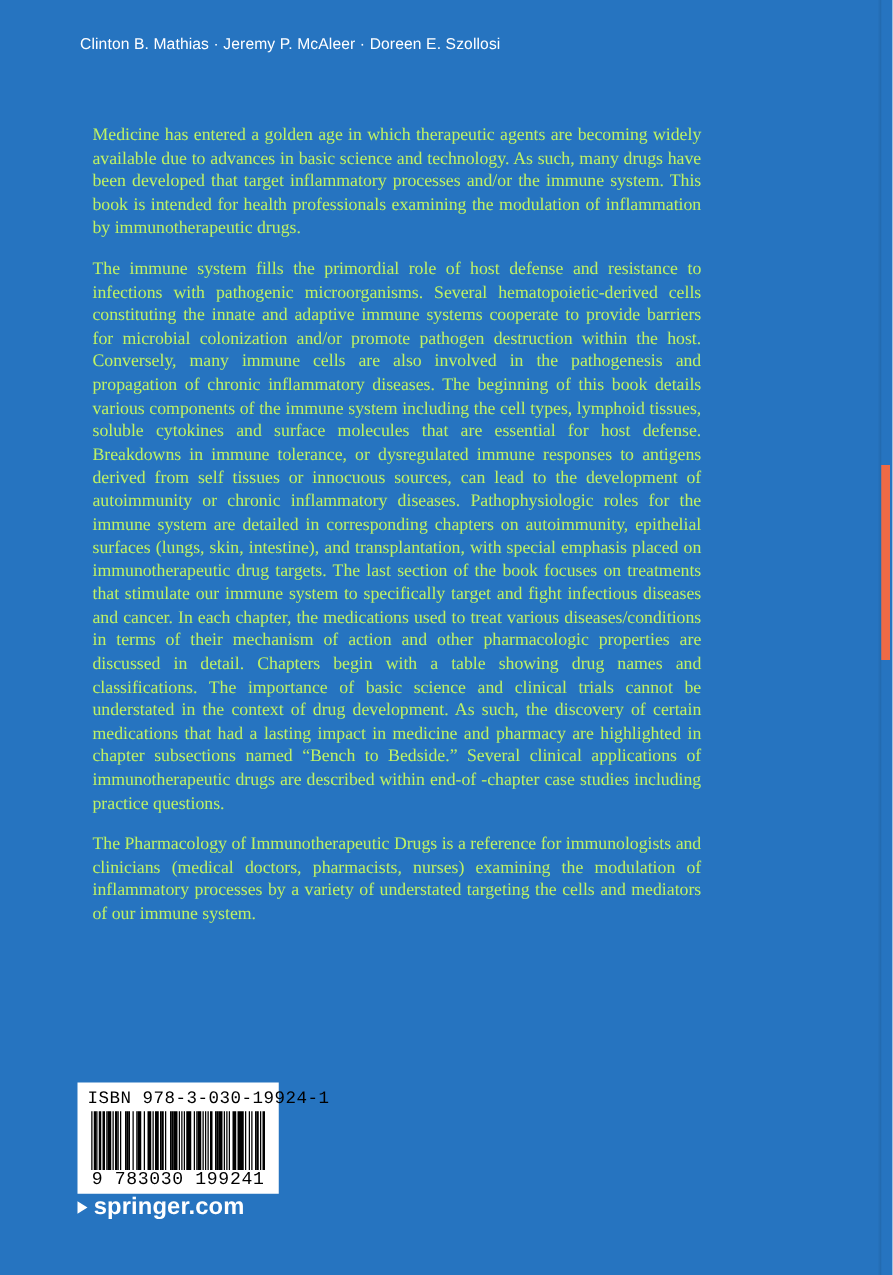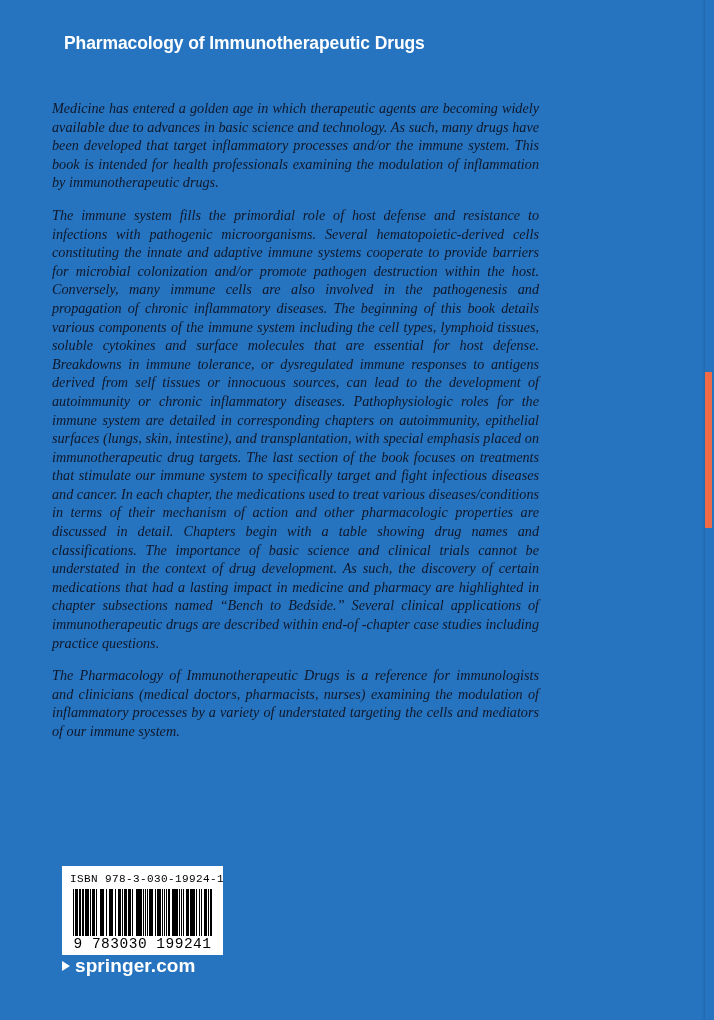--- a/index.html
+++ b/index.html
@@ -56,30 +56,29 @@
     font-weight: 700;
     letter-spacing: -0.1px;
     line-height: 24px;
     margin-top: 4px;
     white-space: nowrap;
   }
 
   
   #blurb {
     position: absolute;
-    left: 52px;
+    left: 74px;
     top: 99px;
     width: 487px;
-    color: #0f172a;
+    color: #bef264;
     font-family: "Liberation Serif", serif;
     font-size: 14.2px;
     line-height: 18.6px;
     text-align: justify;
     text-justify: inter-word;
-    font-style: italic;
   }
   #blurb p {
     margin: 0 0 14px 0;
   }
   #blurb p:last-child {
     margin-bottom: 0;
   }
 
   
   #barcode-box {
@@ -88,21 +87,21 @@
     top: 866px;
     width: 161px;
     height: 89px;
     background: #ffffff;
     box-sizing: border-box;
     padding: 7px 8px 5px 8px;
   }
   #isbn-text {
     color: #000000;
     font-family: "Liberation Mono", monospace;
-    font-size: 11px;
+    font-size: 14px;
     letter-spacing: 0.4px;
     text-align: left;
     line-height: 12px;
     white-space: nowrap;
   }
   #barcode-bars {
     margin-top: 4px;
     height: 47px;
     display: flex;
     align-items: stretch;
@@ -150,21 +149,21 @@
 </style>
 </head>
 <body>
 
 <div id="cover">
 
   <div id="spine-shadow"></div>
   <div id="spine-strip"></div>
 
   <div id="header">
-    <div id="book-title">Pharmacology of Immunotherapeutic Drugs</div>
+    <div id="authors">Clinton B. Mathias · Jeremy P. McAleer · Doreen E. Szollosi</div>
   </div>
 
   <div id="blurb">
       <p>Medicine has entered a golden age in which therapeutic agents are becoming widely available due to advances in basic science and technology. As such, many drugs have been developed that target inflammatory processes and/or the immune system. This book is intended for health professionals examining the modulation of inflammation by immunotherapeutic drugs.</p>
       <p>The immune system fills the primordial role of host defense and resistance to infections with pathogenic microorganisms. Several hematopoietic-derived cells constituting the innate and adaptive immune systems cooperate to provide barriers for microbial colonization and/or promote pathogen destruction within the host. Conversely, many immune cells are also involved in the pathogenesis and propagation of chronic inflammatory diseases. The beginning of this book details various components of the immune system including the cell types, lymphoid tissues, soluble cytokines and surface molecules that are essential for host defense. Breakdowns in immune tolerance, or dysregulated immune responses to antigens derived from self tissues or innocuous sources, can lead to the development of autoimmunity or chronic inflammatory diseases. Pathophysiologic roles for the immune system are detailed in corresponding chapters on autoimmunity, epithelial surfaces (lungs, skin, intestine), and transplantation, with special emphasis placed on immunotherapeutic drug targets. The last section of the book focuses on treatments that stimulate our immune system to specifically target and fight infectious diseases and cancer. In each chapter, the medications used to treat various diseases/conditions in terms of their mechanism of action and other pharmacologic properties are discussed in detail. Chapters begin with a table showing drug names and classifications. The importance of basic science and clinical trials cannot be understated in the context of drug development. As such, the discovery of certain medications that had a lasting impact in medicine and pharmacy are highlighted in chapter subsections named “Bench to Bedside.” Several clinical applications of immunotherapeutic drugs are described within end-of -chapter case studies including practice questions.</p>
       <p>The Pharmacology of Immunotherapeutic Drugs is a reference for immunologists and clinicians (medical doctors, pharmacists, nurses) examining the modulation of inflammatory processes by a variety of understated targeting the cells and mediators of our immune system.</p>
     </div>
 
   <div id="barcode-box">
     <div id="isbn-text">ISBN 978-3-030-19924-1</div>

